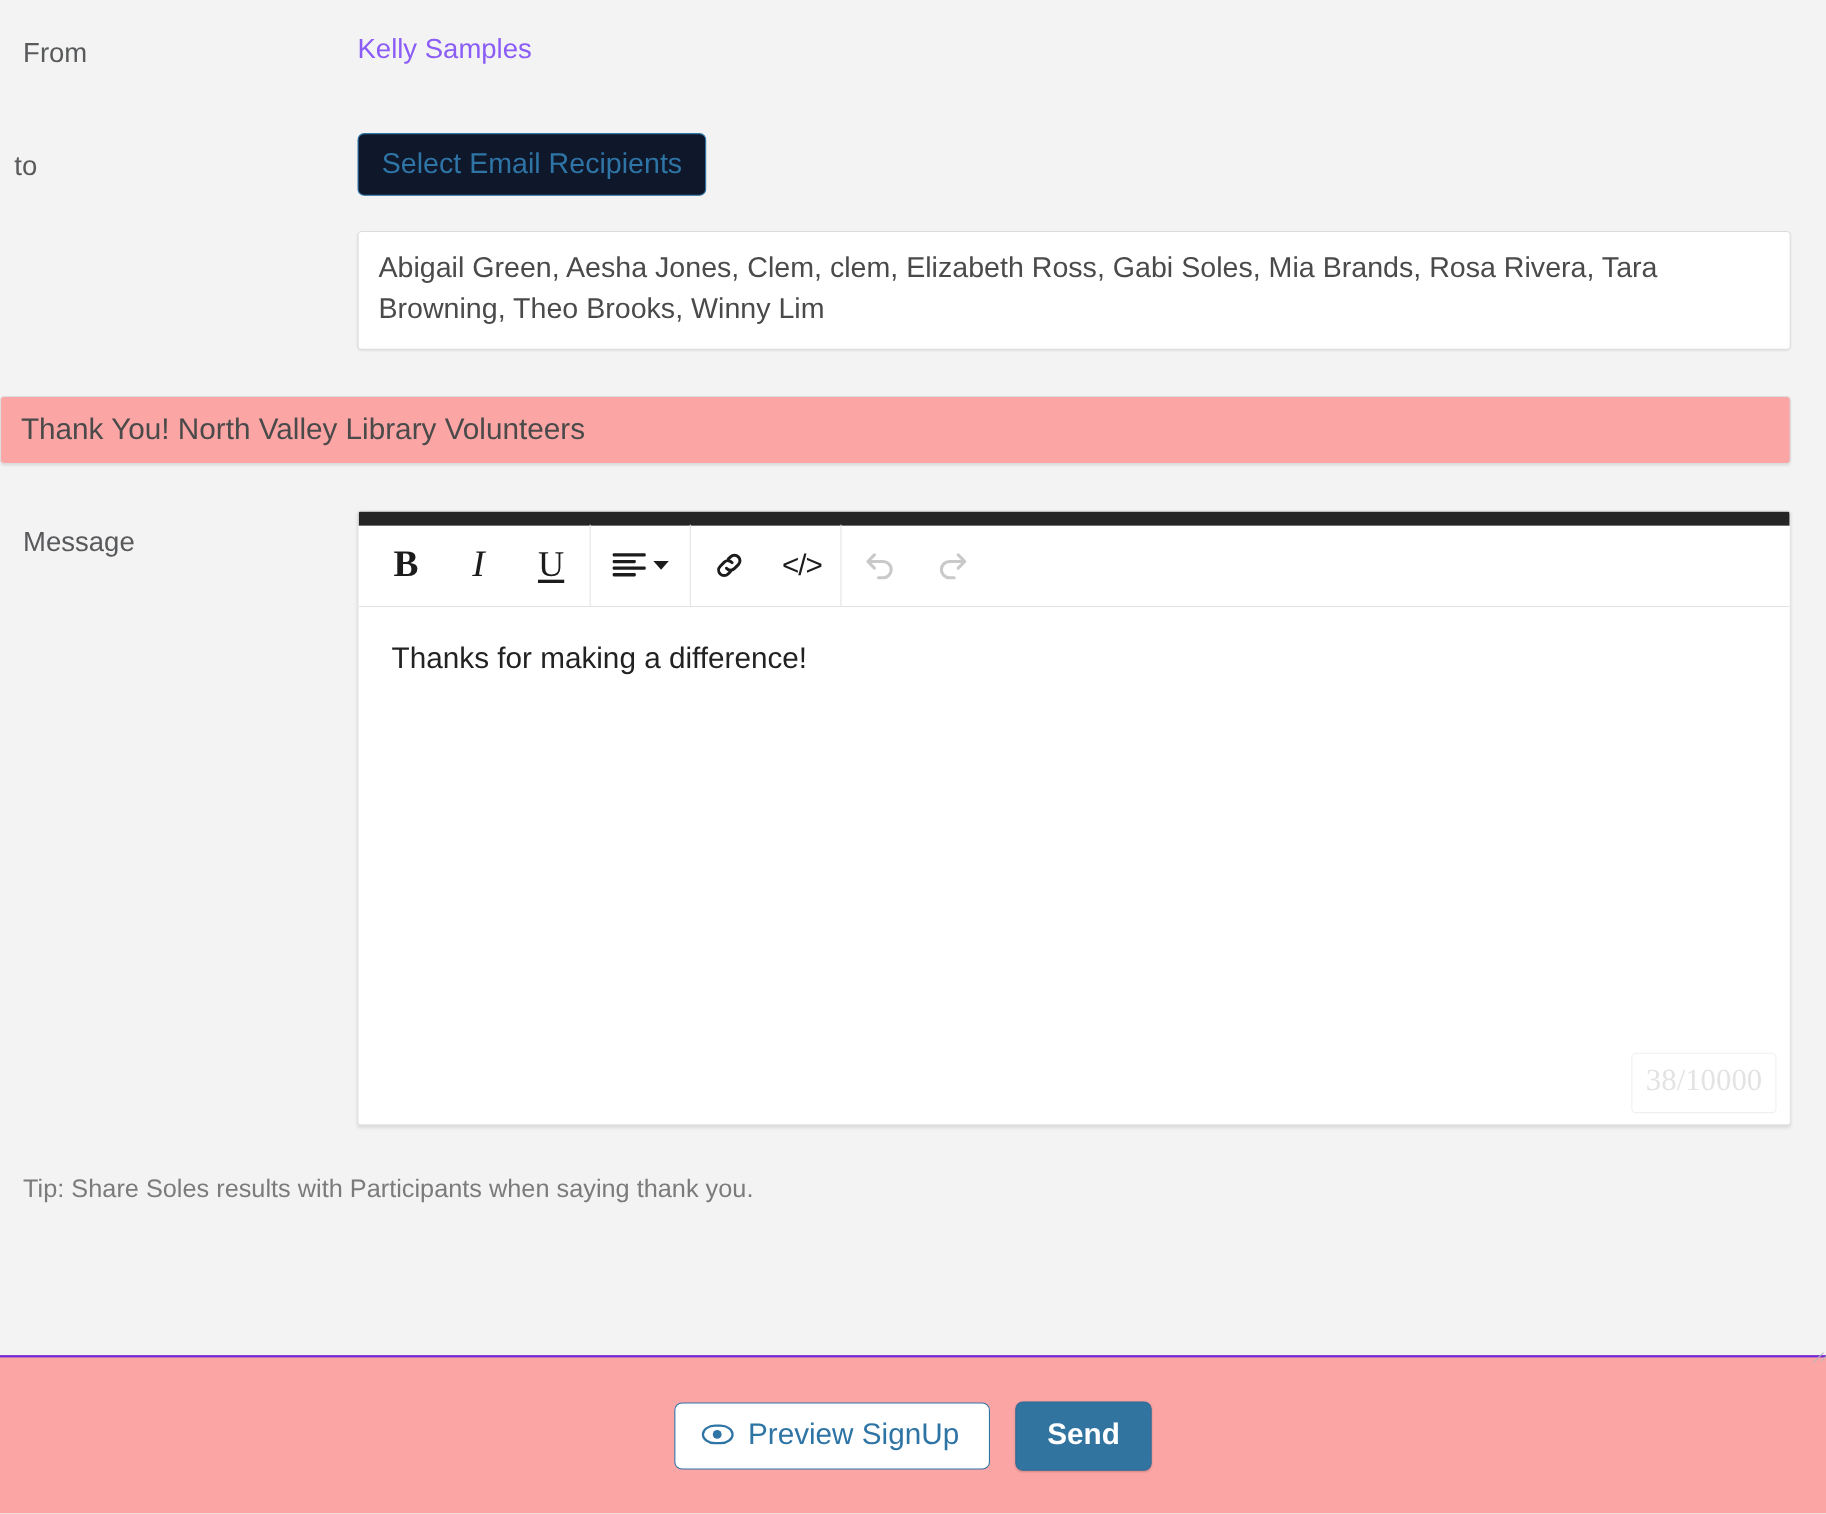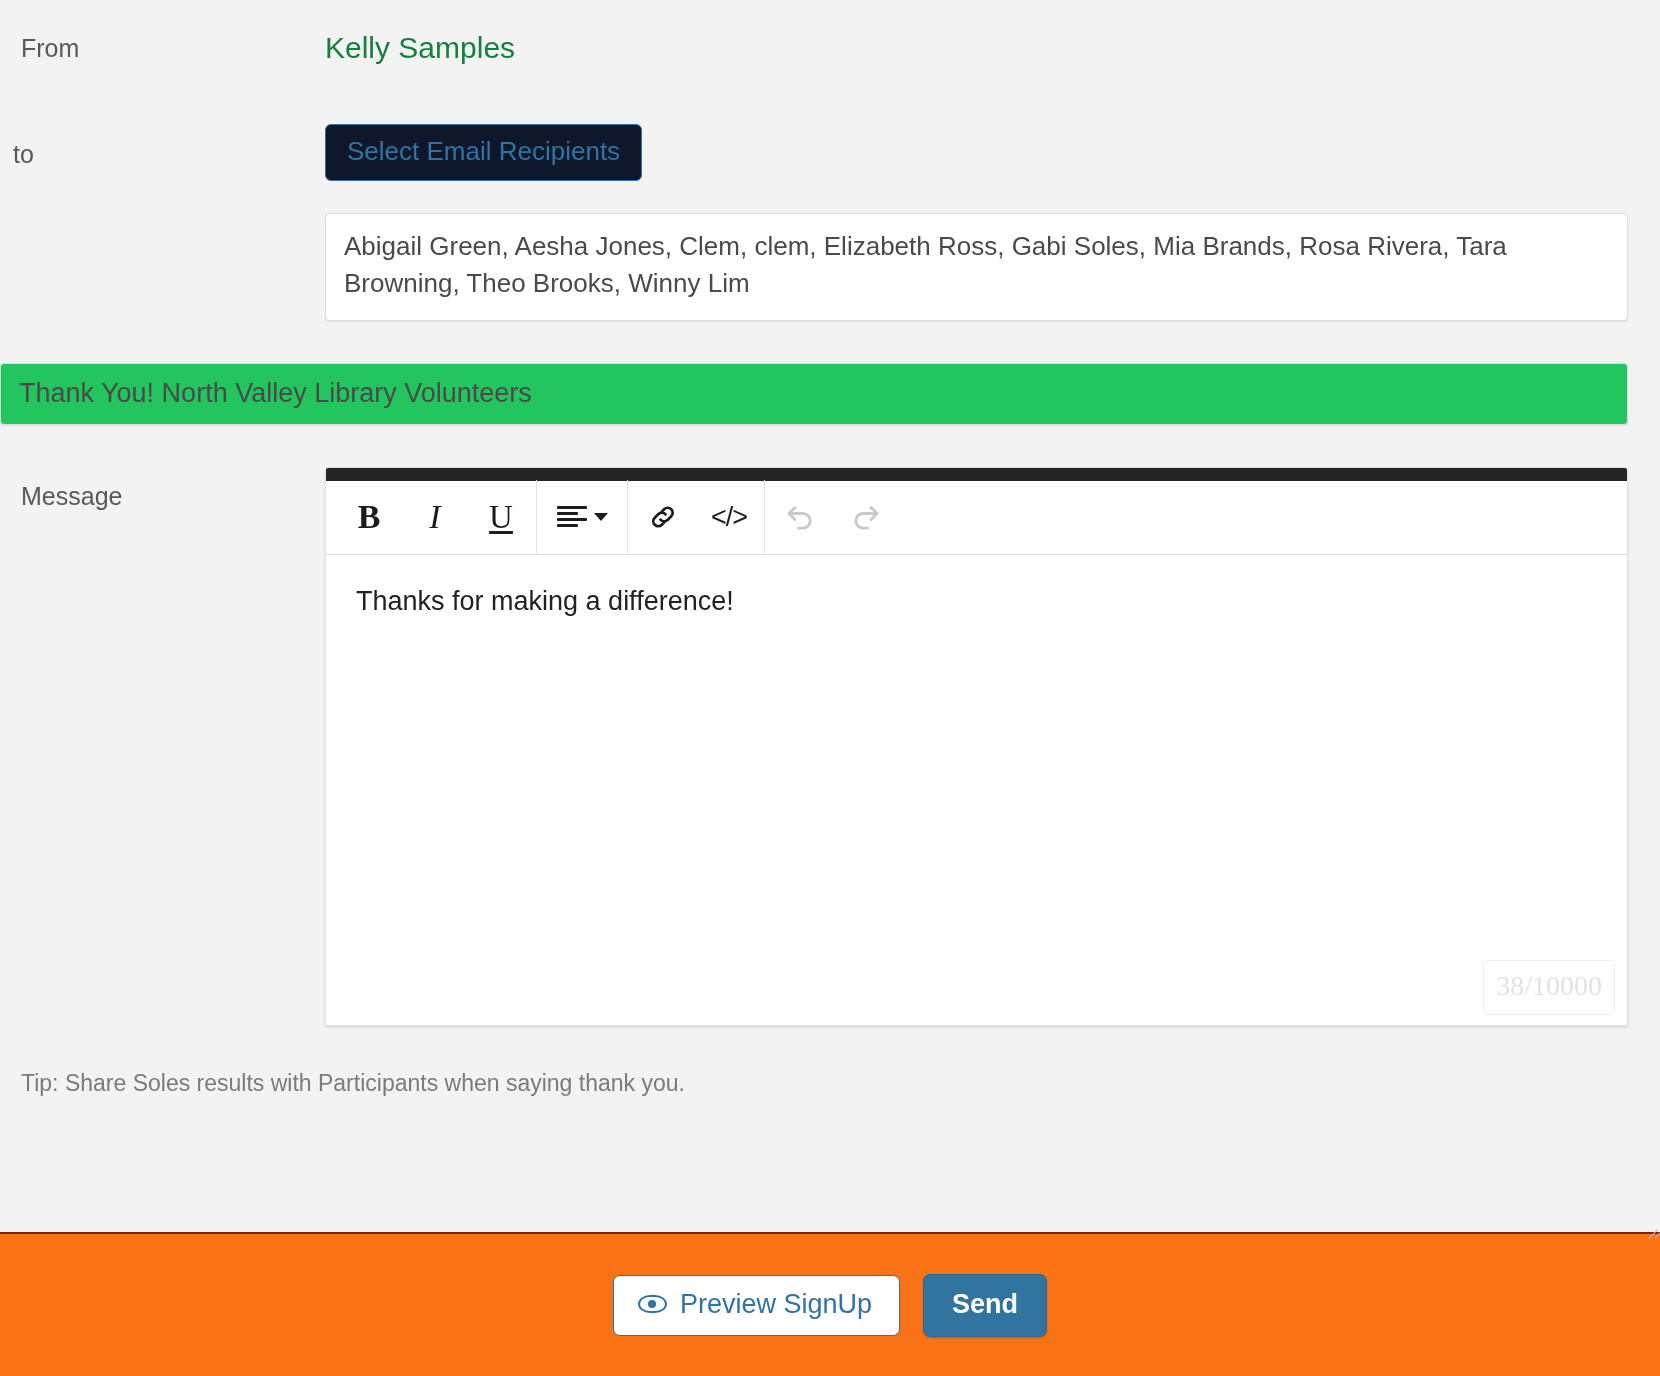--- a/index.html
+++ b/index.html
@@ -40,22 +40,22 @@
   }
   .field {
     flex: 1 1 auto;
     padding-right: 32px;
   }
 
   
   #row-from { padding-top: 30px; }
   #row-from .label { padding-top: 3px; }
   .from-value {
-    color: #15803d;
-    font-size: 30px;
+    color: #8b5cf6;
+    font-size: 25px;
     line-height: 1.2;
   }
 
   
   #row-to { padding-top: 58px; }
   #row-to .label { padding-top: 15px; padding-left: 13px; }
   .select-recipients-btn {
     display: inline-block;
     background: #0f172a;
     border: 1.5px solid #2e74a5;
@@ -105,21 +105,21 @@
   }
   .resize-grip i.g1 { width: 13px; transform: rotate(-45deg); }
   .resize-grip i.g2 { width: 7px;  transform: rotate(-45deg) translateY(4px); }
 
   
   #row-subject { padding-top: 42px; }
   #row-subject .label { padding-top: 12px; }
   .subject-input {
     width: 100%;
     height: 62px;
-    background: #22c55e;
+    background: #fca5a5;
     border: 1px solid #dcdcdc;
     border-radius: 4px;
     box-shadow: 0 1px 2px rgba(0,0,0,0.07);
     padding: 0 18px;
     font-size: 27px;
     color: #4a4a4a;
     font-family: "Liberation Sans", sans-serif;
     outline: none;
   }
 
@@ -250,22 +250,22 @@
     padding-top: 44px;
     color: #7b7b7b;
     font-size: 23px;
     line-height: 1.2;
   }
 
   
   .footer {
     flex: 0 0 auto;
     height: 144px;
-    background: #f97316;
-    border-top: 2px solid #7f1d1d;
+    background: #fca5a5;
+    border-top: 2px solid #6d28d9;
     display: flex;
     align-items: center;
     justify-content: center;
     gap: 23px;
   }
   .btn-preview {
     background: #ffffff;
     border: 1.5px solid #2e74a5;
     border-radius: 7px;
     color: #2e74a5;

